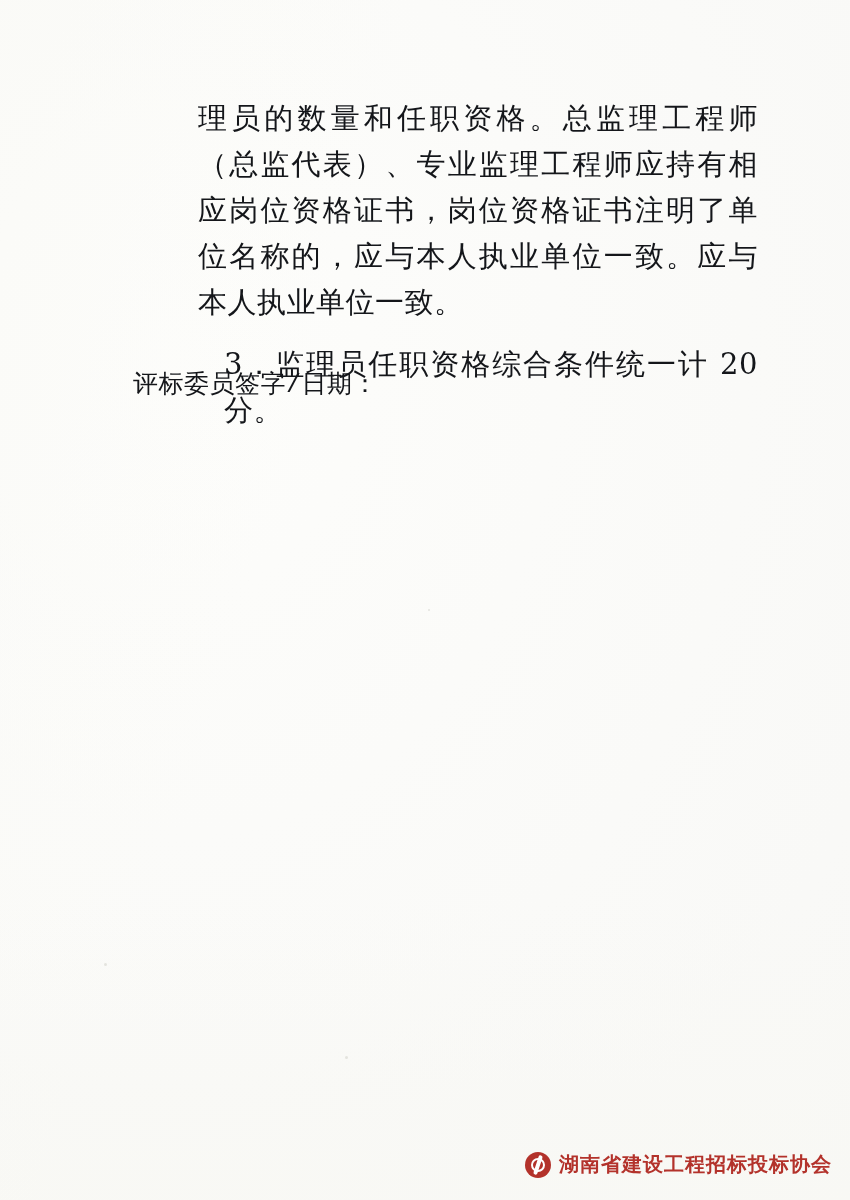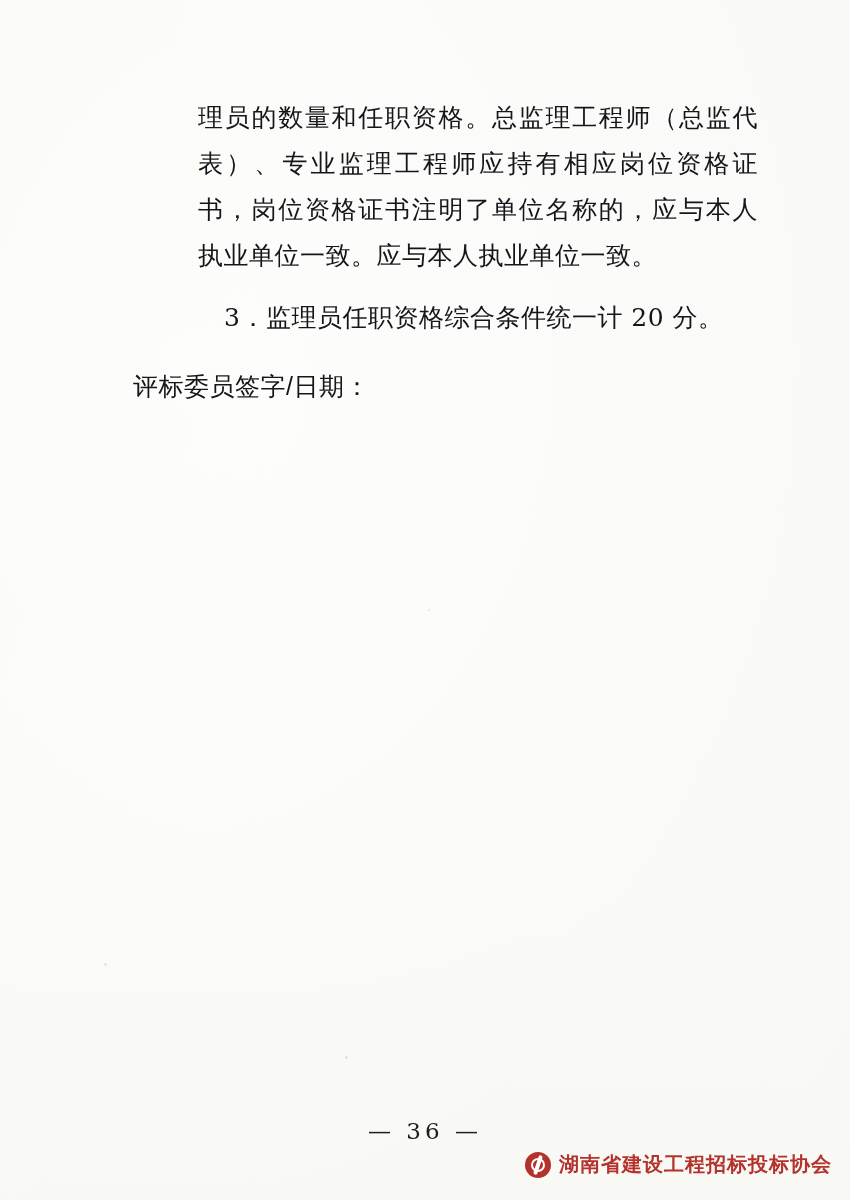--- a/index.html
+++ b/index.html
@@ -27,21 +27,21 @@
     background:
       linear-gradient(105deg, rgba(250,250,246,0.6) 0%, rgba(255,255,255,0) 35%),
       linear-gradient(0deg, rgba(248,248,244,0.8) 0%, rgba(255,255,255,0) 25%);
     pointer-events: none;
   }
   .body-text {
     position: absolute;
     left: 198px;
     top: 95px;
     width: 560px;
-    font-size: 25px;
+    font-size: 29px;
     line-height: 46px;
     color: #14161a;
     letter-spacing: 0.5px;
     font-family: "DejaVu Serif", "Liberation Serif", serif;
   }
   .para {
     margin: 0 0 0 0;
     text-align: justify;
     text-justify: inter-ideograph;
   }
@@ -50,21 +50,21 @@
     text-indent: 0;
     padding-left: 26px;
   }
   .signature-line {
     position: absolute;
     left: 133px;
     top: 366px;
     font-size: 25px;
     line-height: 40px;
     color: #14161a;
-    font-family: Liberation Sans, sans-serif;
+    font-family: Liberation Mono, monospace;
     letter-spacing: 0.5px;
   }
   .page-number {
     position: absolute;
     left: 0;
     right: 0;
     top: 1118px;
     text-align: center;
     font-size: 23px;
     color: #1b1d20;
@@ -135,19 +135,18 @@
   <div class="speck" style="left:345px; top:1056px; width:3px; height:3px;"></div>
   <div class="speck" style="left:428px; top:609px; width:2px; height:2px;"></div>
 
   <div class="body-text">
     <p class="para">理员的数量和任职资格。总监理工程师（总监代表）、专业监理工程师应持有相应岗位资格证书，岗位资格证书注明了单位名称的，应与本人执业单位一致。应与本人执业单位一致。</p>
     <p class="para para-indent">3．监理员任职资格综合条件统一计 20 分。</p>
   </div>
 
   <div class="signature-line">评标委员签字/日期：</div>
 
-  <div class="page-number">— 36 —</div>
 
   <div class="footer-stamp">
     <span class="stamp-logo"></span>
     <span class="stamp-text">湖南省建设工程招标投标协会</span>
   </div>
 </div>
 
 </body></html>

